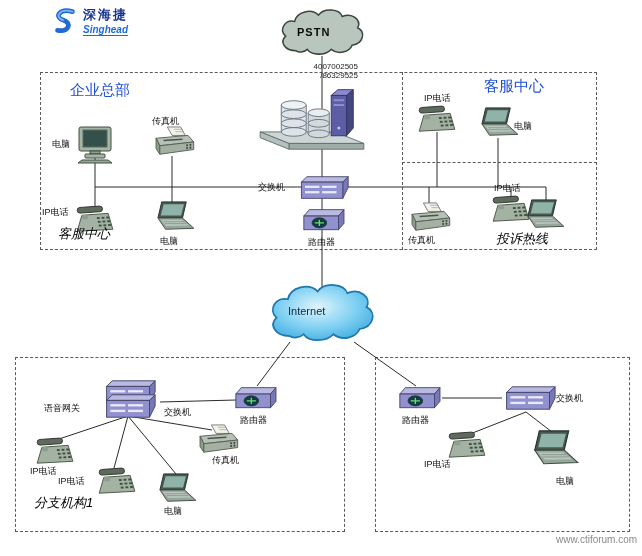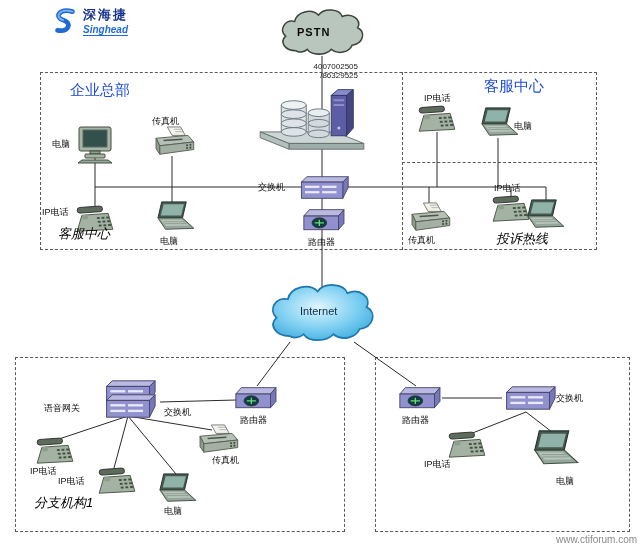--- a/index.html
+++ b/index.html
@@ -193,21 +193,21 @@
   </div>
 
   <svg class="dev cloud-pstn" style="left:272px;top:6px" width="100" height="56" viewBox="0 0 130 80">
       <use href="#sym-cloud"></use>
     </svg>
   <span class="cloud-text pstn-text" style="left:297px;top:26px">PSTN</span>
 
   <svg class="dev cloud-internet" style="left:252px;top:280px" width="140" height="70" viewBox="0 0 130 80">
       <use href="#sym-cloud"></use>
     </svg>
-  <span class="cloud-text internet-text" style="left:300px;top:305px">Internet</span>
+  <span class="cloud-text internet-text" style="left:288px;top:305px">Internet</span>
 
   <span class="numbers" style="left:282px;top:62px">4007002505</span>
   <span class="numbers" style="left:282px;top:71px">/86329525</span>
 
   <span class="lbl lbl-lg" style="left:70px;top:82px">企业总部</span>
   <span class="lbl lbl-lg" style="left:484px;top:78px">客服中心</span>
   <span class="lbl lbl-md" style="left:58px;top:227px">客服中心</span>
   <span class="lbl lbl-md" style="left:496px;top:232px">投诉热线</span>
   <span class="lbl lbl-md" style="left:34px;top:496px">分支机构1</span>
 

